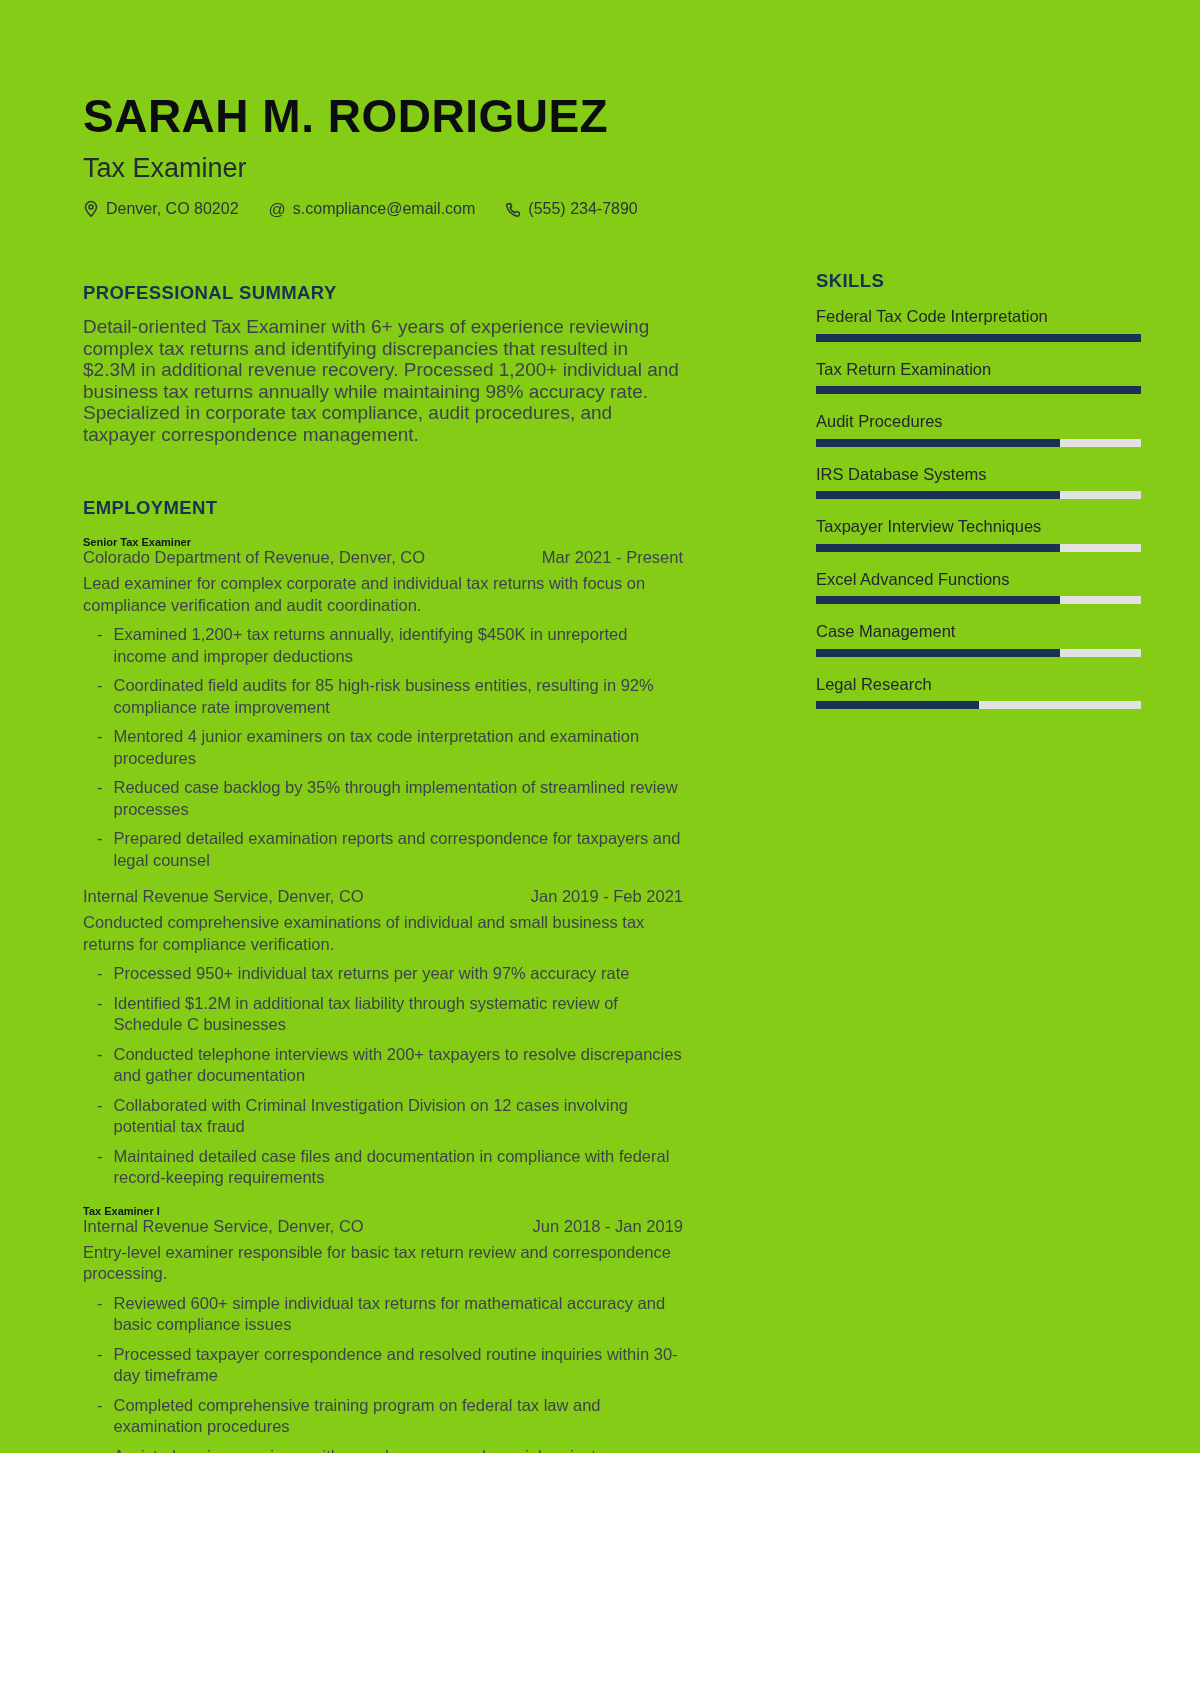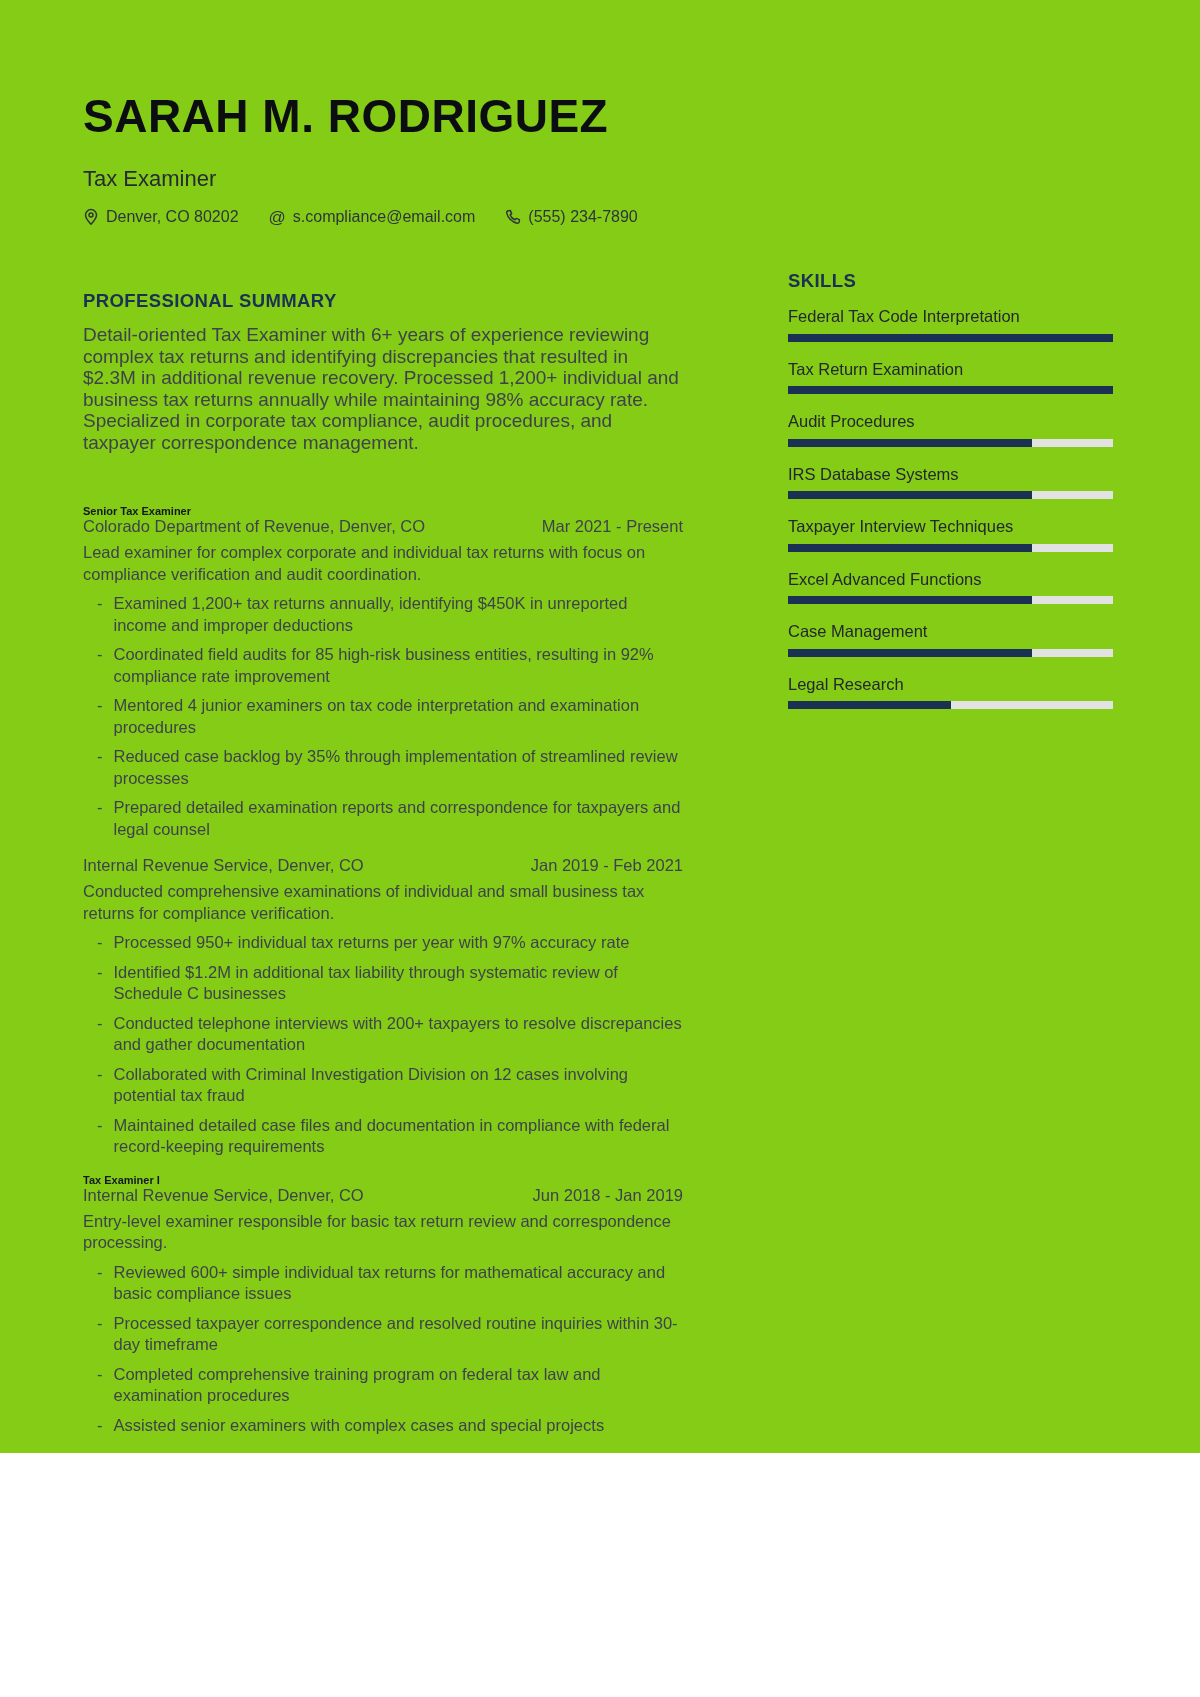--- a/index.html
+++ b/index.html
@@ -3,27 +3,27 @@
 <meta charset="utf-8">
 <style>
   * { margin:0; padding:0; box-sizing:border-box; }
   html,body { background:#ffffff; }
   body { font-family:"Liberation Sans","DejaVu Sans",sans-serif; }
   .page {
     position:relative; width:1200px; height:1453px; background:#84cc16;
     overflow:hidden; margin:0 auto;
   }
   .main-col { position:absolute; left:83px; top:0; width:600px; }
-  .side-col { position:absolute; left:788px; top:270px; width:325px; }
+  .side-col { position:absolute; left:816px; top:270px; width:325px; }
 
   
   .name { margin-top:92px; font-size:46px; font-weight:bold; color:#0b0d11; letter-spacing:.5px; line-height:1.05; white-space:nowrap; }
-  .job-subtitle { margin-top:26px; font-size:22px; color:#262b33; }
+  .job-subtitle { margin-top:13px; font-size:27px; color:#262b33; }
   .contact-row { margin-top:16px; display:flex; align-items:center; gap:30px; font-size:16px; color:#2f343c; }
-  .contact-item { display:flex; align-items:center; gap:7px; white-space:nowrap; }
+  .contact-item { display:flex; align-items:flex-end; gap:7px; white-space:nowrap; }
   .contact-item svg { display:block; }
   .at-glyph { font-size:17px; color:#2f343c; line-height:1; }
 
   
   .section-heading { font-size:18.5px; font-weight:bold; color:#1b3153; letter-spacing:.4px; }
   .summary-section { margin-top:64px; }
   .summary-text { margin-top:12px; font-size:19px; line-height:21.5px; color:#3e434b; }
   .employment-section { margin-top:52px; }
   .education-section { margin-top:50px; }
 
@@ -76,20 +76,21 @@
         <span>(555) 234-7890</span>
       </div>
     </div>
 
     <div class="summary-section">
       <div class="section-heading">PROFESSIONAL SUMMARY</div>
       <div class="summary-text">Detail-oriented Tax Examiner with 6+ years of experience reviewing complex tax returns and identifying discrepancies that resulted in $2.3M in additional revenue recovery. Processed 1,200+ individual and business tax returns annually while maintaining 98% accuracy rate. Specialized in corporate tax compliance, audit procedures, and taxpayer correspondence management.</div>
     </div>
 
     <div class="employment-section">
+      <div class="section-heading">EMPLOYMENT</div>
 
       <div class="job">
         <div class="job-title">Senior Tax Examiner</div>
         <div class="job-meta">
           <span>Colorado Department of Revenue, Denver, CO</span>
           <span>Mar 2021 - Present</span>
         </div>
         <div class="job-desc">Lead examiner for complex corporate and individual tax returns with focus on compliance verification and audit coordination.</div>
         <ul class="bullets">
           <li>

